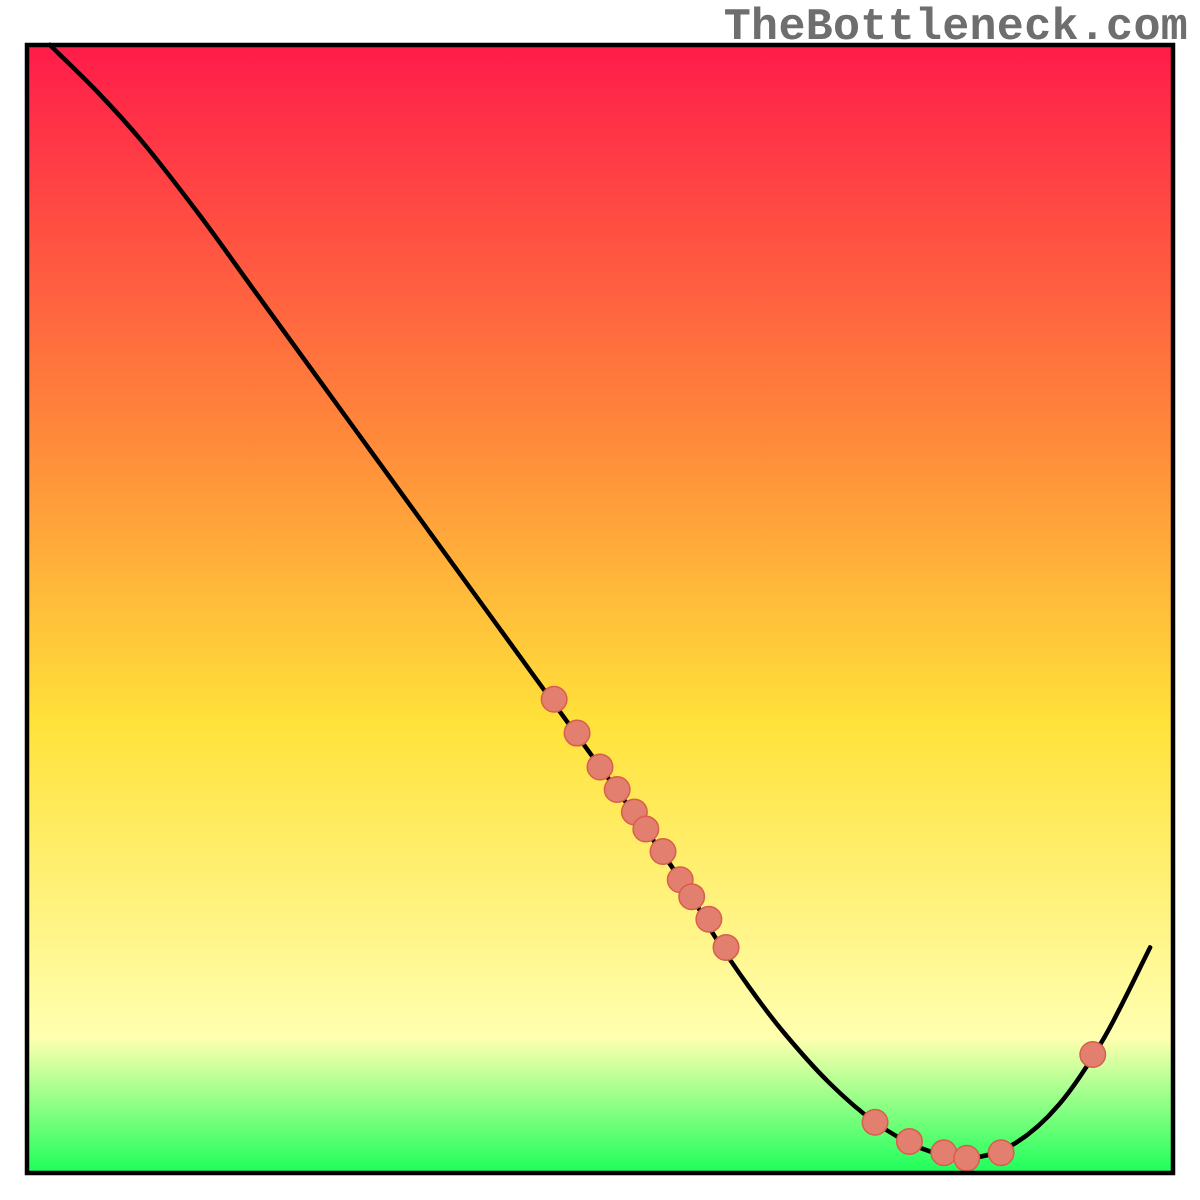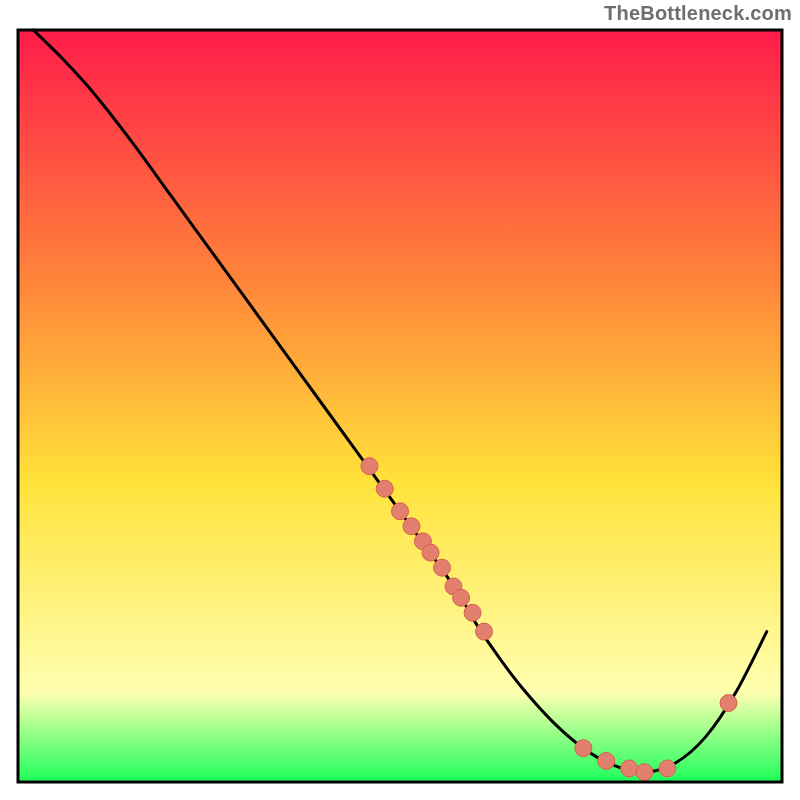--- a/index.html
+++ b/index.html
@@ -17,22 +17,22 @@
   }
   svg {
     position: absolute;
     top: 0;
     left: 0;
   }
   .watermark {
     position: absolute;
     top: 2px;
     right: 8px;
-    font-family: Liberation Sans, sans-serif;
-    font-size: 20px;
+    font-family: Liberation Mono, monospace;
+    font-size: 30px;
     font-weight: bold;
     color: #6e6e6e;
     letter-spacing: 0.2px;
     user-select: none;
   }
 </style>
 </head>
 <body>
 
 <div class="stage">

